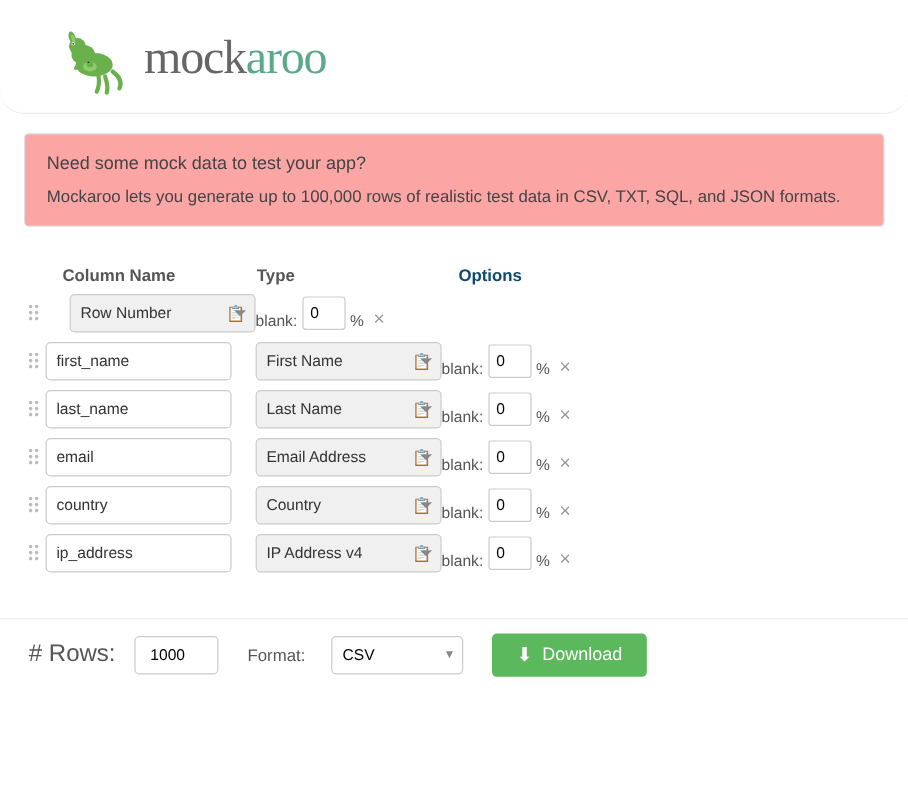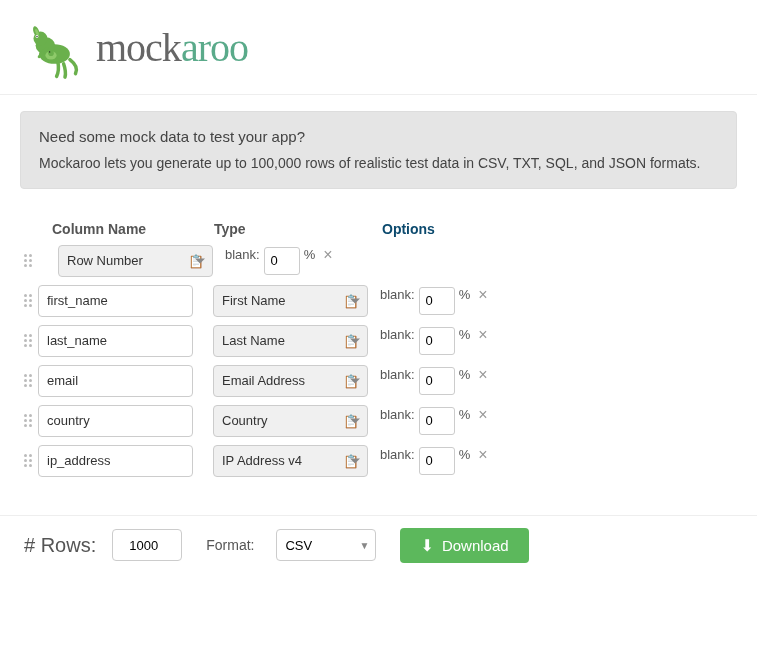--- a/index.html
+++ b/index.html
@@ -1,26 +1,26 @@
 <!DOCTYPE html>
 <html><head>
   <meta charset="utf-8">
   <style>
     * { box-sizing: border-box; margin: 0; padding: 0; }
     body { font-family: Arial, Helvetica, sans-serif; font-size: 14px; color: #333; background: #fff; }
 
     
-    .header { display: flex; align-items: center; padding: 12px 16px; border-bottom: 1px solid #eee; }
+    .header { display: flex; align-items: center; padding: 12px 40px; border-bottom: 1px solid #eee; border-radius: 20px; }
     .logo-area { display: flex; align-items: center; gap: 10px; }
     .tagline { font-size: 13px; color: #7baa7b; font-style: italic; font-family: 'Courier New', monospace; }
     .sign-in { font-size: 13px; color: #555; }
     .sign-in a { color: #3a7dc9; text-decoration: none; }
 
     
-    .info-banner { background: #e5e5e5; border: 1px solid #ddd; margin: 16px 20px; padding: 14px 18px; border-radius: 4px; }
+    .info-banner { background: #fca5a5; border: 1px solid #ddd; margin: 16px 20px; padding: 14px 18px; border-radius: 4px; }
     .info-banner p { line-height: 1.5; color: #444; }
     .info-banner p:first-child { font-size: 15px; margin-bottom: 4px; }
 
     
     .main { padding: 10px 24px 20px; }
 
     
     .col-headers { display: flex; align-items: flex-start; padding: 6px 0 8px 28px; gap: 0; }
     .col-header-name { width: 162px; font-weight: bold; color: #555; font-size: 14px; }
     .col-header-type { width: 168px; font-weight: bold; color: #555; font-size: 14px; }
@@ -31,36 +31,36 @@
     .drag-dots { display: flex; flex-direction: column; gap: 2px; width: 14px; }
     .dot-row { display: flex; gap: 2px; }
     .dot { width: 3px; height: 3px; background: #bbb; border-radius: 50%; }
 
     .col-name-input { width: 155px; height: 32px; border: 1px solid #ccc; border-radius: 4px; padding: 4px 8px; font-size: 13px; color: #333; background: #fff; }
 
     .col-type-select { width: 155px; height: 32px; border: 1px solid #ccc; border-radius: 4px; padding: 4px 8px; font-size: 13px; color: #333; background: #f0f0f0; appearance: none; -webkit-appearance: none; cursor: pointer; margin-left: 10px; padding-right: 28px; }
     .col-type-wrapper { position: relative; margin-left: 10px; }
     .col-type-wrapper::after { content: ''; position: absolute; right: 8px; top: 50%; transform: translateY(-50%); width: 0; height: 0; border-left: 5px solid transparent; border-right: 5px solid transparent; border-top: 5px solid #888; pointer-events: none; }
 
-    .options-area { display: flex; align-items: flex-start; margin-left: 12px; gap: 4px; }
+    .options-area { display: flex; align-items: flex-end; gap: 4px; }
     .blank-label { color: #555; font-size: 13px; }
     .blank-input { width: 36px; height: 28px; border: 1px solid #ccc; border-radius: 3px; text-align: center; font-size: 13px; }
     .percent-label { color: #555; font-size: 13px; }
     .remove-btn { background: none; border: none; cursor: pointer; color: #999; font-size: 16px; padding: 0 4px; line-height: 1; }
 
     
     .add-col-btn { margin-top: 6px; padding: 6px 14px; border: 1px solid #ccc; border-radius: 4px; background: #f5f5f5; color: #555; cursor: pointer; font-size: 13px; }
 
     
     .footer-bar { display: flex; align-items: center; padding: 12px 24px; border-top: 1px solid #eee; gap: 16px; margin-top: 10px; }
     .rows-label { font-size: 20px; color: #555; }
-    .rows-input { width: 70px; height: 32px; border: 1px solid #ccc; border-radius: 4px; padding: 4px 8px; font-size: 13px; text-align: right; }
+    .rows-input { width: 70px; height: 32px; border: 1px solid #ccc; border-radius: 4px; padding: 4px 8px; font-size: 13px; text-align: center; }
     .format-label { font-size: 14px; color: #555; margin-left: 8px; }
     .format-select-wrapper { position: relative; margin-left: 6px; }
-    .format-select { width: 100px; height: 32px; border: 1px solid #ccc; border-radius: 4px; padding: 4px 8px; font-size: 13px; background: #fff; appearance: none; -webkit-appearance: none; cursor: pointer; padding-right: 24px; }
+    .format-select { width: 110px; height: 32px; border: 1px solid #ccc; border-radius: 4px; padding: 4px 8px; font-size: 13px; background: #fff; appearance: none; -webkit-appearance: none; cursor: pointer; padding-right: 24px; }
     .format-select-wrapper::after { content: '▼'; position: absolute; right: 7px; top: 50%; transform: translateY(-50%); font-size: 10px; color: #888; pointer-events: none; }
     .download-btn { display: flex; align-items: center; gap: 8px; background: #5cb85c; color: #fff; border: none; border-radius: 4px; padding: 8px 20px; font-size: 15px; cursor: pointer; margin-left: 8px; }
     .download-icon { font-size: 16px; }
 
     
     .logo-wrapper { display: flex; flex-direction: column; align-items: flex-start; }
     .brand-name { font-size: 40px; color: #666; font-family: Georgia, serif; letter-spacing: -1px; }
     .brand-name .oo { color: #5aaa8a; }
   </style>
 </head>

